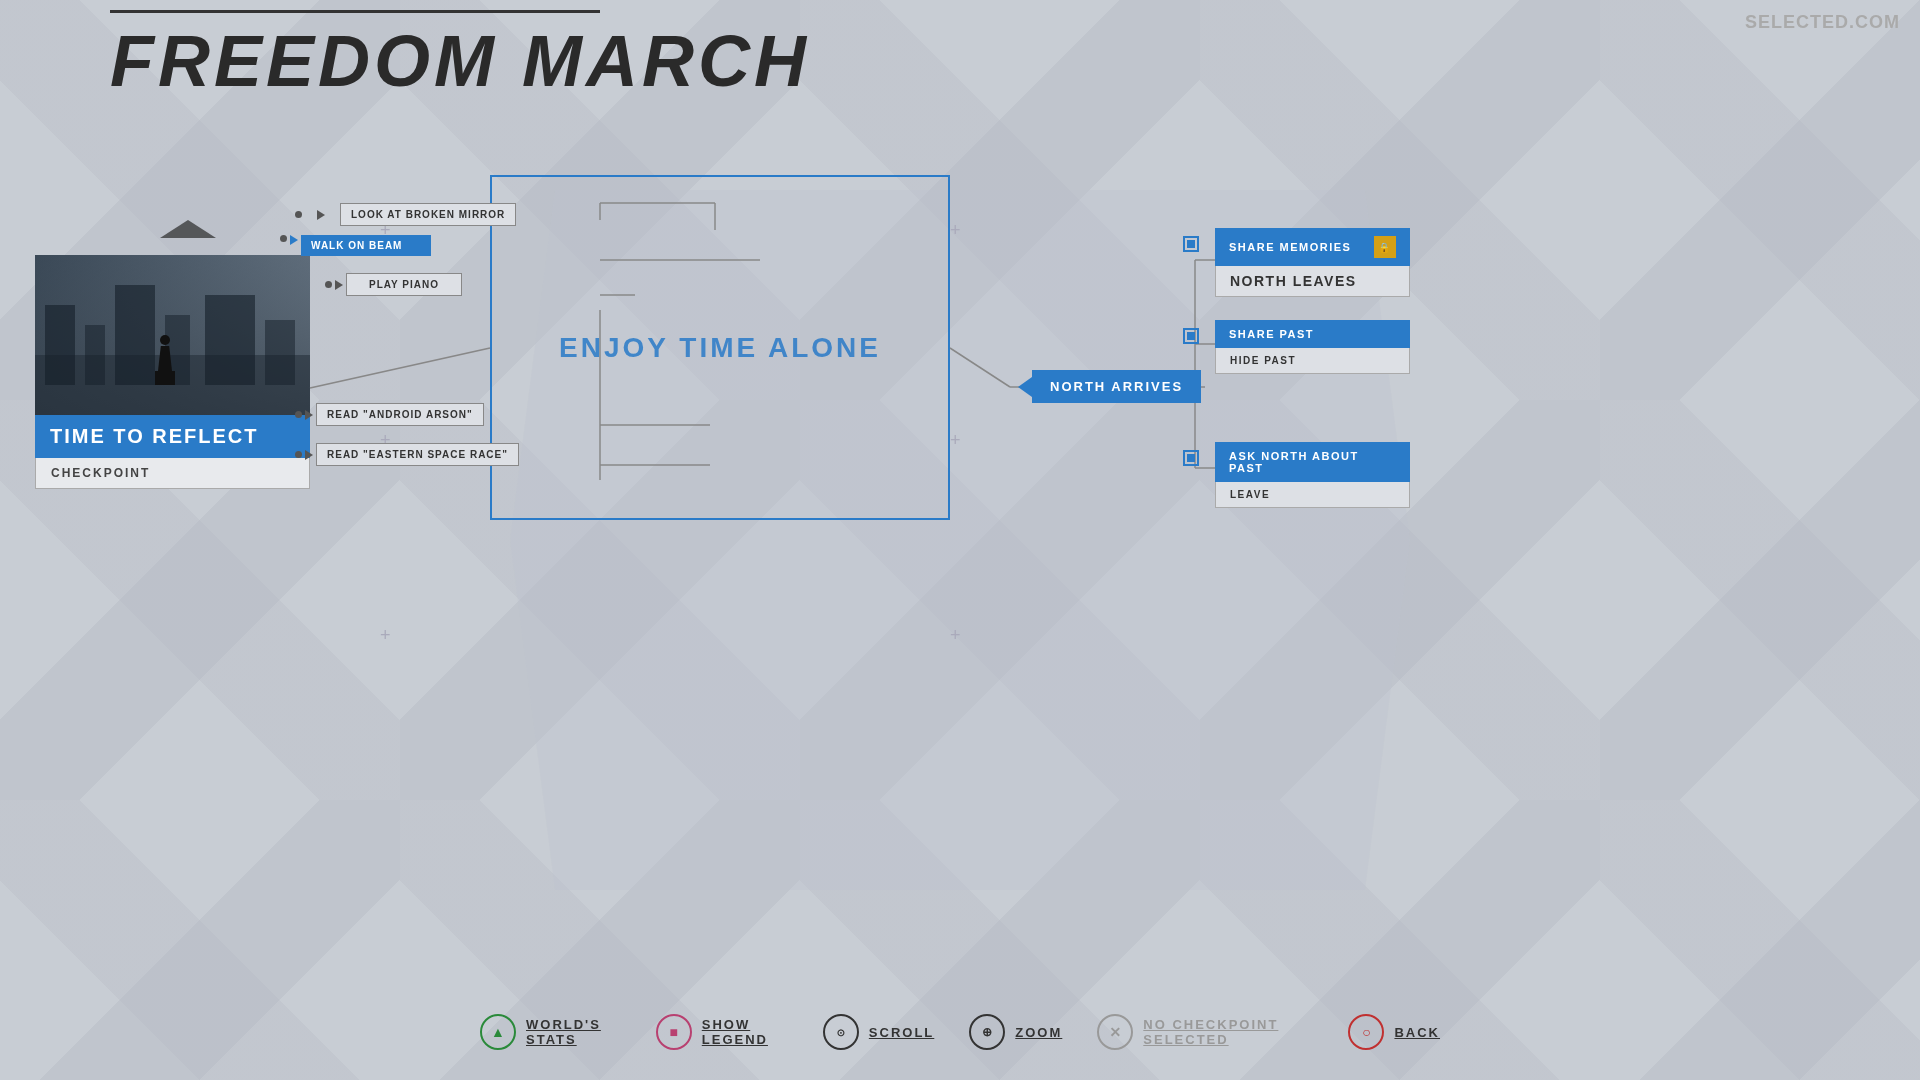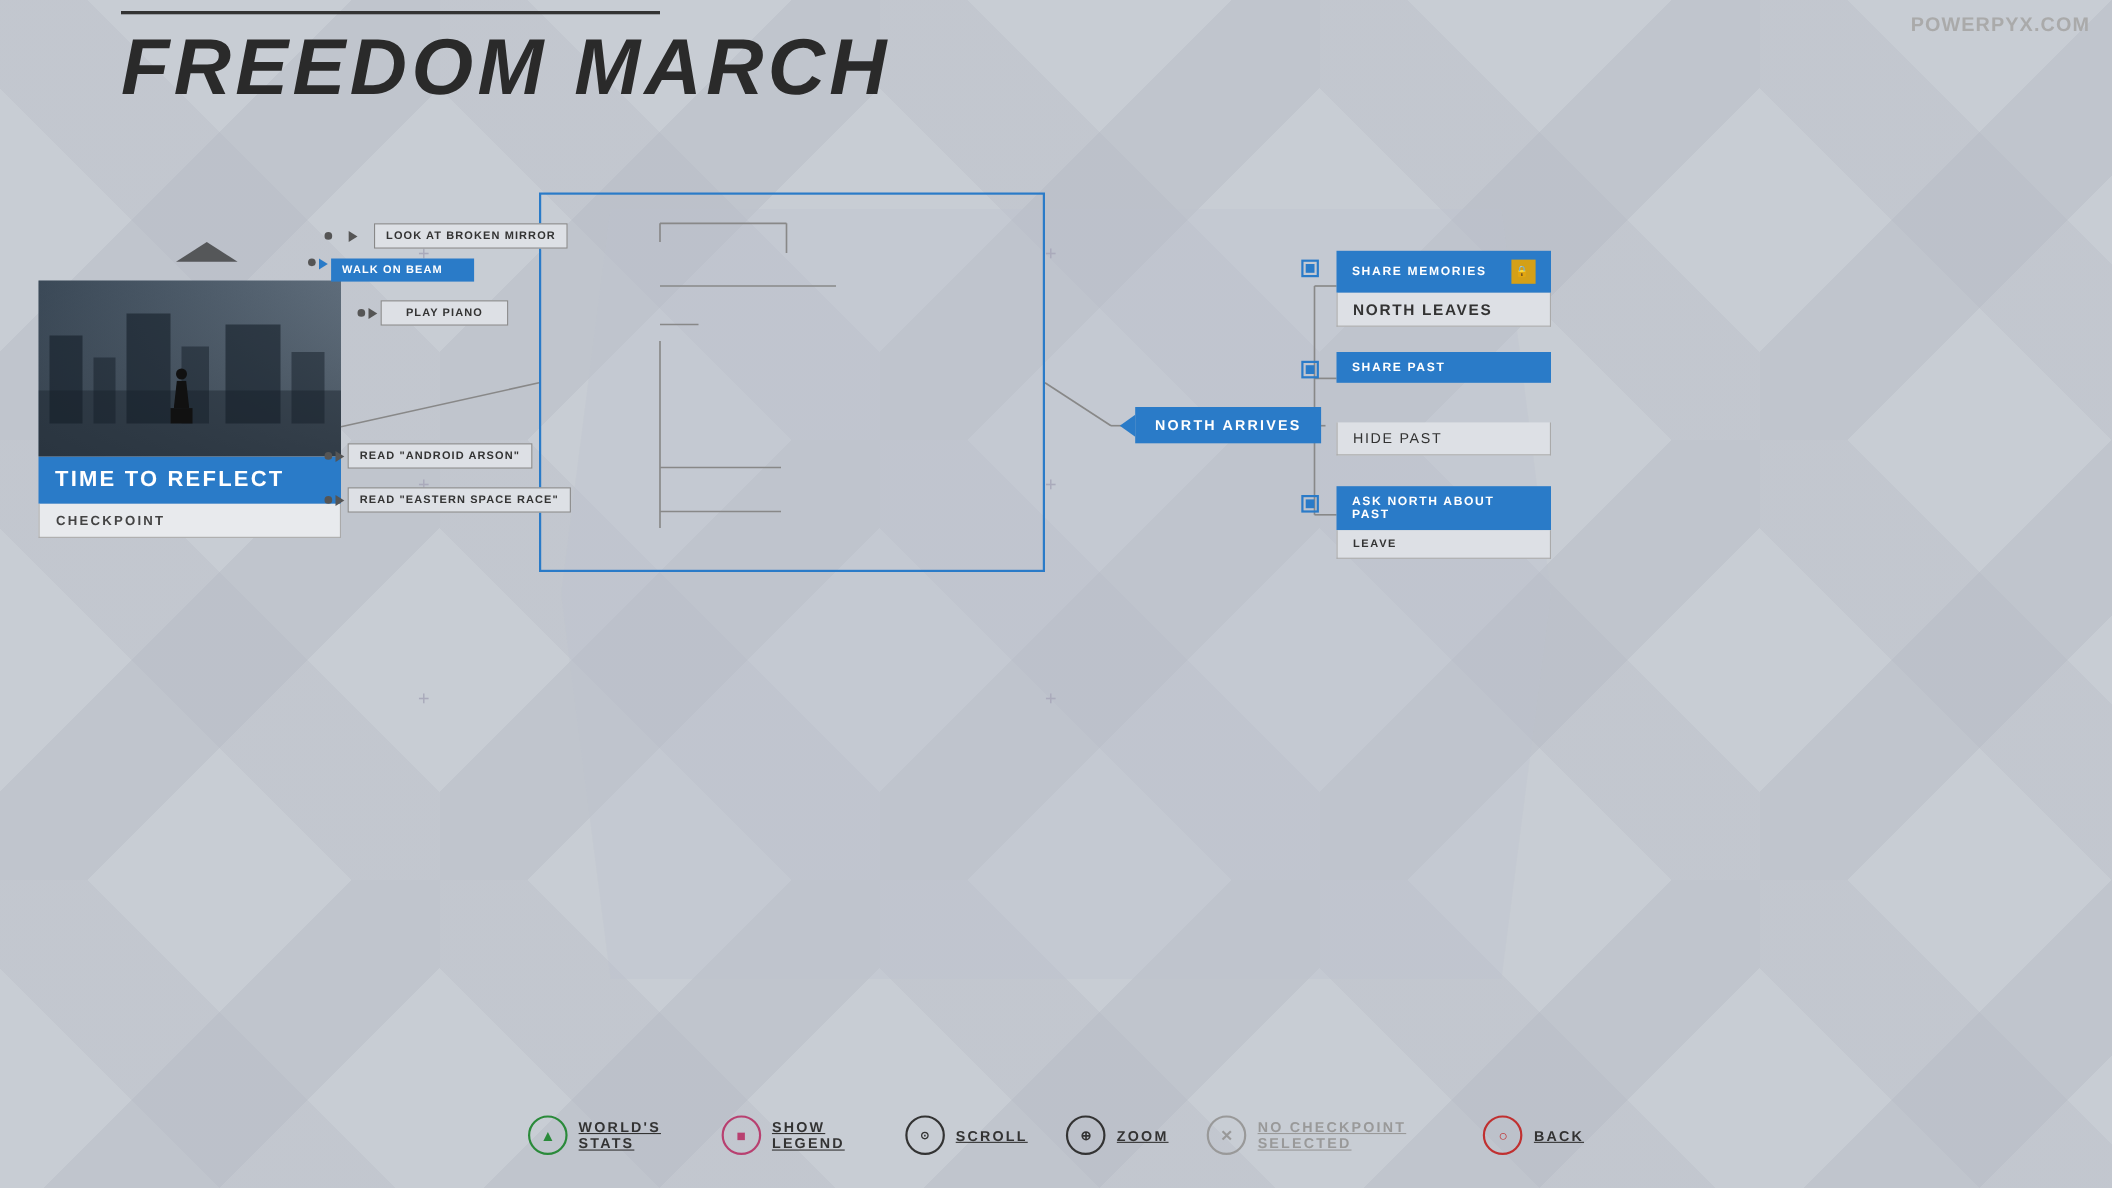--- a/index.html
+++ b/index.html
@@ -212,21 +212,21 @@
 <div class="bg-pattern"></div>
 <div class="bg-hex"></div>
 
 <div class="cross-mark" style="top:220px;left:380px;">+</div>
 <div class="cross-mark" style="top:220px;left:950px;">+</div>
 <div class="cross-mark" style="top:430px;left:950px;">+</div>
 <div class="cross-mark" style="top:430px;left:380px;">+</div>
 <div class="cross-mark" style="top:625px;left:380px;">+</div>
 <div class="cross-mark" style="top:625px;left:950px;">+</div>
 
-<div class="watermark">POWERPYX.COM</div>
+<div class="watermark">SELECTED.COM</div>
 
 <div class="chapter-title">FREEDOM MARCH</div>
 <div style="position:absolute;top:10px;left:110px;width:490px;height:3px;background:#333;"></div>
 
 <div class="arrow-up"></div>
 <div class="arrow-down"></div>
 
 <div class="checkpoint-panel">
 
   <div class="checkpoint-image">
@@ -274,20 +274,21 @@
   <line x1="1195" y1="344" x2="1215" y2="344" stroke="#888" stroke-width="1.5"></line>
   <line x1="1195" y1="468" x2="1215" y2="468" stroke="#888" stroke-width="1.5"></line>
   <line x1="1195" y1="260" x2="1195" y2="468" stroke="#888" stroke-width="1.5"></line>
   <line x1="1195" y1="387" x2="1205" y2="387" stroke="#888" stroke-width="1.5"></line>
 </svg>
 
 <div style="position:absolute;top:175px;left:490px;width:460px;height:345px;">
 
   <div style="position:absolute;inset:0;border:2px solid #2a7bc8;"></div>
 
+  <div class="enjoy-text">ENJOY TIME ALONE</div>
 
   <div style="position:absolute;top:28px;left:-195px;display:flex;align-items:center;gap:15px;">
     <div style="width:7px;height:7px;background:#555;border-radius:50%;flex-shrink:0;"></div>
     <div style="width:0;height:0;border-top:5px solid transparent;border-bottom:5px solid transparent;border-left:8px solid #555;flex-shrink:0;"></div>
     <div style="padding:5px 10px;font-size:10px;font-weight:700;letter-spacing:1px;text-transform:uppercase;border:1.5px solid #888;background:#dde0e5;color:#333;white-space:nowrap;">LOOK AT BROKEN MIRROR</div>
   </div>
 
   <div style="position:absolute;top:60px;left:-210px;display:flex;align-items:flex-start;gap:3px;">
     <div style="width:7px;height:7px;background:#555;border-radius:50%;flex-shrink:0;"></div>
     <div style="width:0;height:0;border-top:5px solid transparent;border-bottom:5px solid transparent;border-left:8px solid #2a7bc8;flex-shrink:0;"></div>
@@ -332,21 +333,21 @@
     </div>
   </div>
   <div style="padding:7px 14px;background:#dde0e5;color:#333;font-size:14px;font-weight:600;letter-spacing:1.5px;text-transform:uppercase;width:195px;border:1px solid #aaa;border-top:none;">NORTH LEAVES</div>
 </div>
 
 <div style="position:absolute;top:320px;left:1215px;">
   <div style="position:absolute;left:-32px;top:8px;width:16px;height:16px;border:2px solid #2a7bc8;display:flex;align-items:center;justify-content:center;">
     <div style="width:8px;height:8px;background:#2a7bc8;"></div>
   </div>
   <div style="padding:8px 14px;background:#2a7bc8;color:white;font-size:11px;font-weight:700;letter-spacing:1.5px;text-transform:uppercase;width:195px;">SHARE PAST</div>
-  <div style="padding:7px 14px;background:#dde0e5;color:#333;font-size:13px;font-weight:400;letter-spacing:1.5px;text-transform:uppercase;width:195px;border:1px solid #aaa;border-top:none;margin-top:36px;">HIDE PAST</div>
+  <div style="padding:7px 14px;background:#dde0e5;color:#333;font-size:10px;font-weight:700;letter-spacing:1.5px;text-transform:uppercase;width:195px;border:1px solid #aaa;border-top:none;">HIDE PAST</div>
 </div>
 
 <div style="position:absolute;top:442px;left:1215px;">
   <div style="position:absolute;left:-32px;top:8px;width:16px;height:16px;border:2px solid #2a7bc8;display:flex;align-items:center;justify-content:center;">
     <div style="width:8px;height:8px;background:#2a7bc8;"></div>
   </div>
   <div style="padding:8px 14px;background:#2a7bc8;color:white;font-size:11px;font-weight:700;letter-spacing:1.5px;text-transform:uppercase;width:195px;">ASK NORTH ABOUT PAST</div>
   <div style="padding:7px 14px;background:#dde0e5;color:#333;font-size:10px;font-weight:600;letter-spacing:1.5px;text-transform:uppercase;width:195px;border:1px solid #aaa;border-top:none;">LEAVE</div>
 </div>
 

